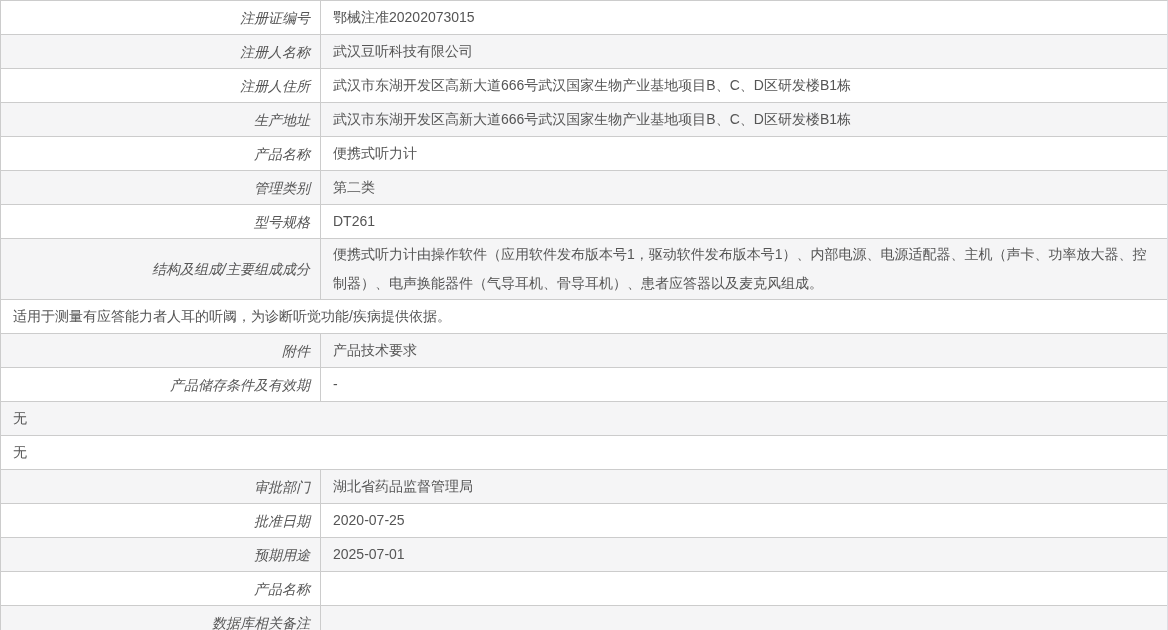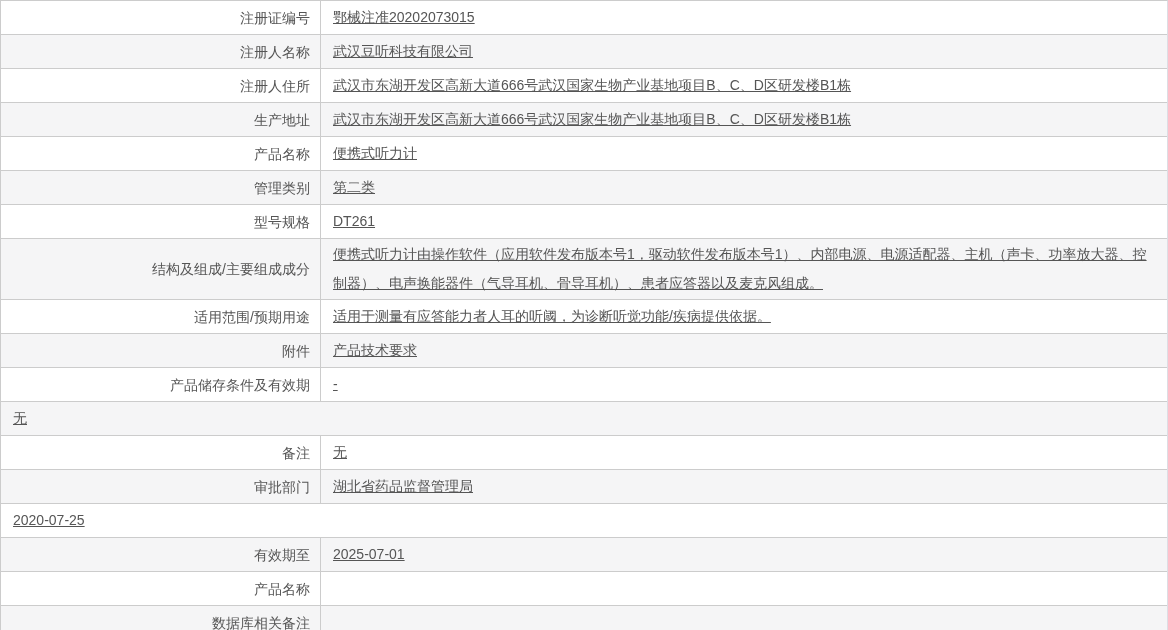--- a/index.html
+++ b/index.html
@@ -36,32 +36,32 @@
     min-height: 33px;
     display: flex;
     align-items: center;
     justify-content: flex-end;
     text-align: left;
     padding: 2px 10px 2px 8px;
     border-right: 1px solid #cccccc;
     color: #555555;
     font-size: 14px;
     line-height: 22px;
+    font-style: italic;
   }
   .cell-value {
     flex: 1 1 auto;
     box-sizing: border-box;
     min-height: 33px;
     display: flex;
     align-items: center;
     padding: 1px 14px 1px 12px;
     color: #555555;
     font-size: 14px;
     line-height: 29px;
-    text-decoration: underline;
   }
 </style>
 </head>
 <body>
 
 <div class="reg-table">
 
     <div class="row">
       <div class="cell-label">注册证编号</div>
       <div class="cell-value">鄂械注准20202073015</div>
@@ -96,54 +96,53 @@
       <div class="cell-label">型号规格</div>
       <div class="cell-value">DT261</div>
     </div>
 
     <div class="row">
       <div class="cell-label">结构及组成/主要组成成分</div>
       <div class="cell-value">便携式听力计由操作软件（应用软件发布版本号1，驱动软件发布版本号1）、内部电源、电源适配器、主机（声卡、功率放大器、控制器）、电声换能器件（气导耳机、骨导耳机）、患者应答器以及麦克风组成。</div>
     </div>
 
     <div class="row">
-      <div class="cell-label">适用范围/预期用途</div>
       <div class="cell-value">适用于测量有应答能力者人耳的听阈，为诊断听觉功能/疾病提供依据。</div>
     </div>
 
     <div class="row">
       <div class="cell-label">附件</div>
       <div class="cell-value">产品技术要求</div>
     </div>
 
     <div class="row">
       <div class="cell-label">产品储存条件及有效期</div>
       <div class="cell-value">-</div>
     </div>
 
     <div class="row">
       <div class="cell-value">无</div>
     </div>
 
     <div class="row">
-      <div class="cell-label">备注</div>
       <div class="cell-value">无</div>
     </div>
 
     <div class="row">
       <div class="cell-label">审批部门</div>
       <div class="cell-value">湖北省药品监督管理局</div>
     </div>
 
     <div class="row">
+      <div class="cell-label">批准日期</div>
       <div class="cell-value">2020-07-25</div>
     </div>
 
     <div class="row">
-      <div class="cell-label">有效期至</div>
+      <div class="cell-label">预期用途</div>
       <div class="cell-value">2025-07-01</div>
     </div>
 
     <div class="row">
       <div class="cell-label">产品名称</div>
       <div class="cell-value"></div>
     </div>
 
     <div class="row">
       <div class="cell-label">数据库相关备注</div>

